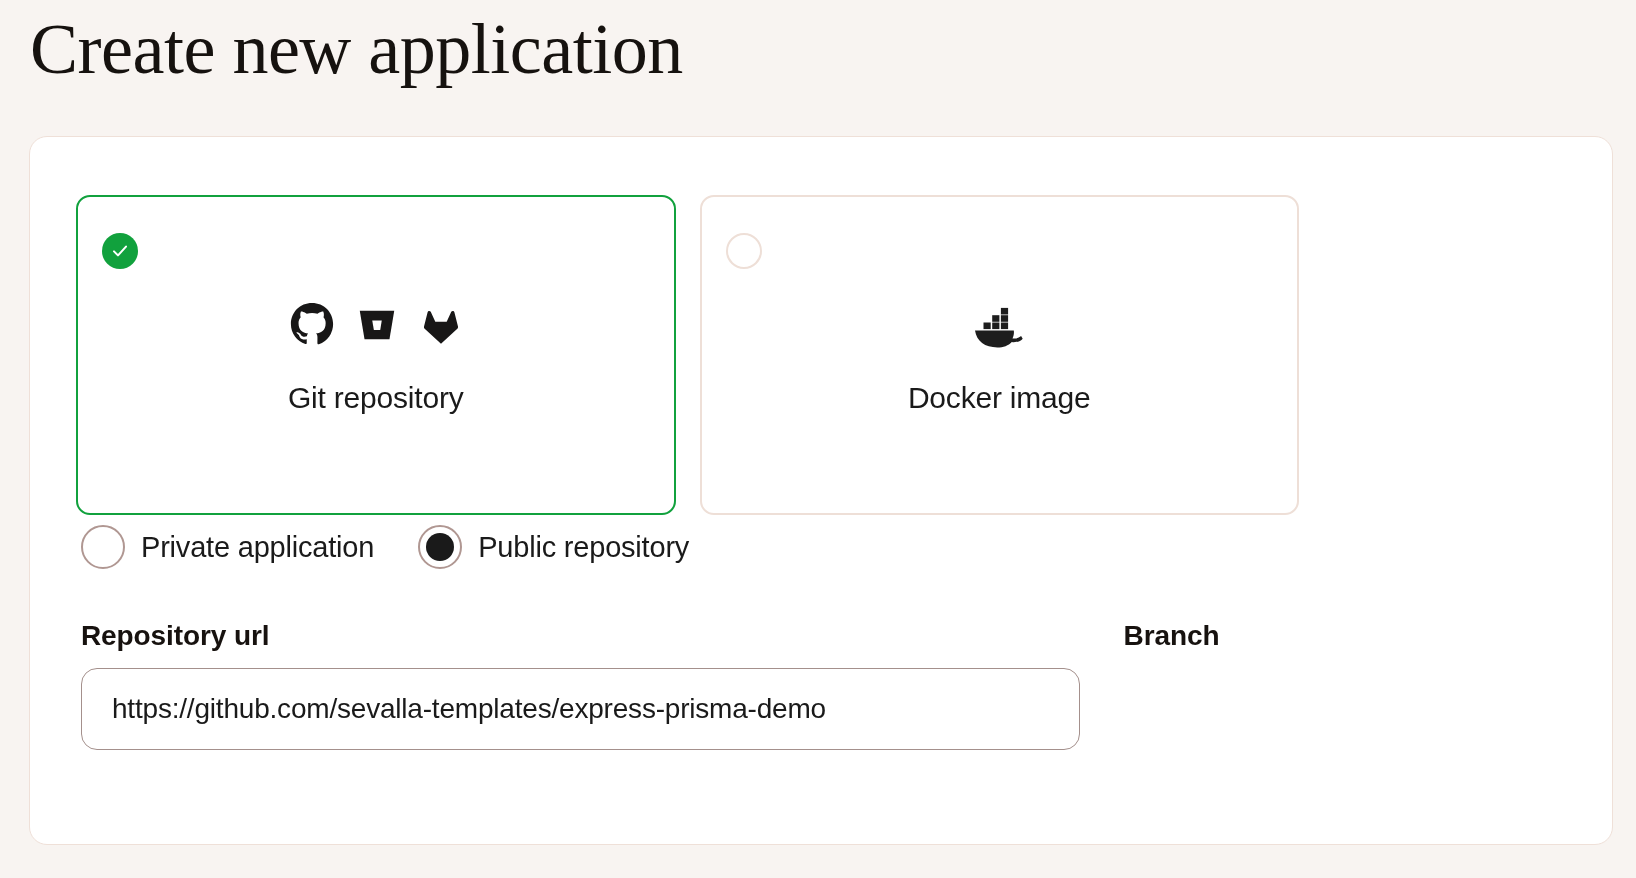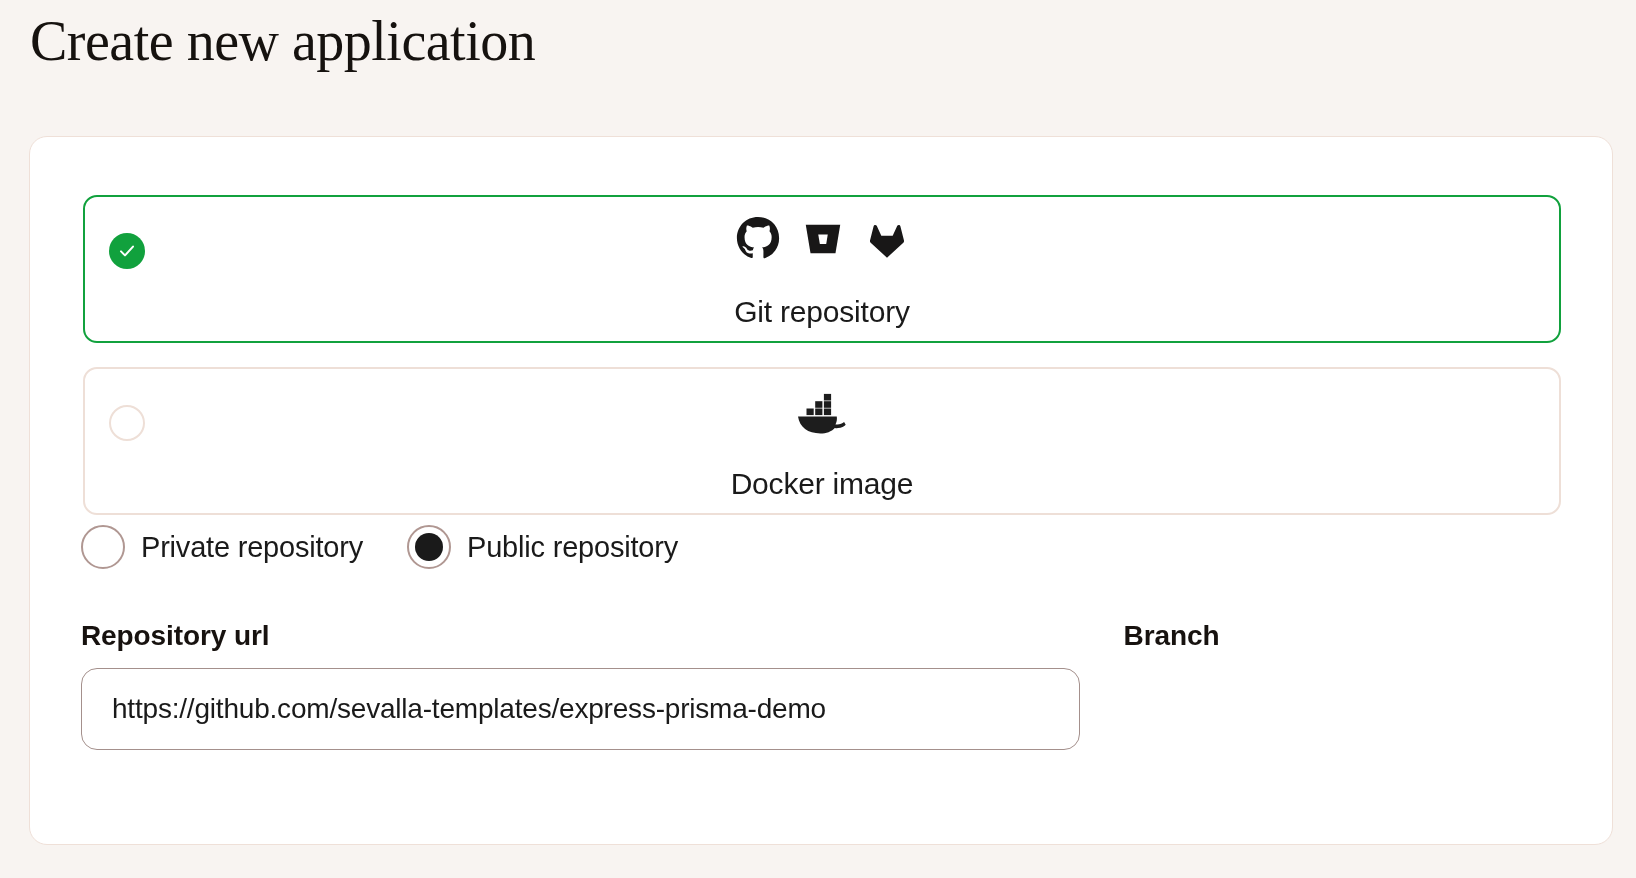--- a/index.html
+++ b/index.html
@@ -22,21 +22,21 @@
     height: 878px;
     box-sizing: border-box;
   }
 
   
   .page-title {
     position: absolute;
     left: 30px;
     top: 12px;
     font-family: "Liberation Serif", "DejaVu Serif", serif;
-    font-size: 56px;
+    font-size: 72px;
     line-height: 1.05;
     font-weight: 400;
     letter-spacing: -0.5px;
     color: #16120F;
     white-space: nowrap;
   }
 
   
   .panel {
     position: absolute;
@@ -46,27 +46,26 @@
     height: 709px;
     box-sizing: border-box;
     background: #FFFFFF;
     border: 1.5px solid #EFE0D8;
     border-radius: 18px;
   }
 
   
   .cards {
     position: absolute;
-    left: 53px;
+    left: 46px;
     top: 58px;
-    width: 1478px;
+    width: 1223px;
     height: 320px;
     display: flex;
     gap: 24px;
-    flex-direction: column;
   }
   .card {
     position: relative;
     flex: 1 1 0;
     box-sizing: border-box;
     background: #FFFFFF;
     border-radius: 14px;
     display: flex;
     flex-direction: column;
     align-items: center;
@@ -271,21 +270,21 @@
 
         <div class="card-label">Docker image</div>
       </div>
     </div>
 
     <div class="radio-row">
       <div class="radio-option">
         <span class="radio-mark off">
           
         </span>
-        <span class="radio-label">Private repository</span>
+        <span class="radio-label">Private application</span>
       </div>
       <div class="radio-option">
         <span class="radio-mark on">
           <span class="dot"></span>
         </span>
         <span class="radio-label">Public repository</span>
       </div>
     </div>
 
     <div class="fields">

